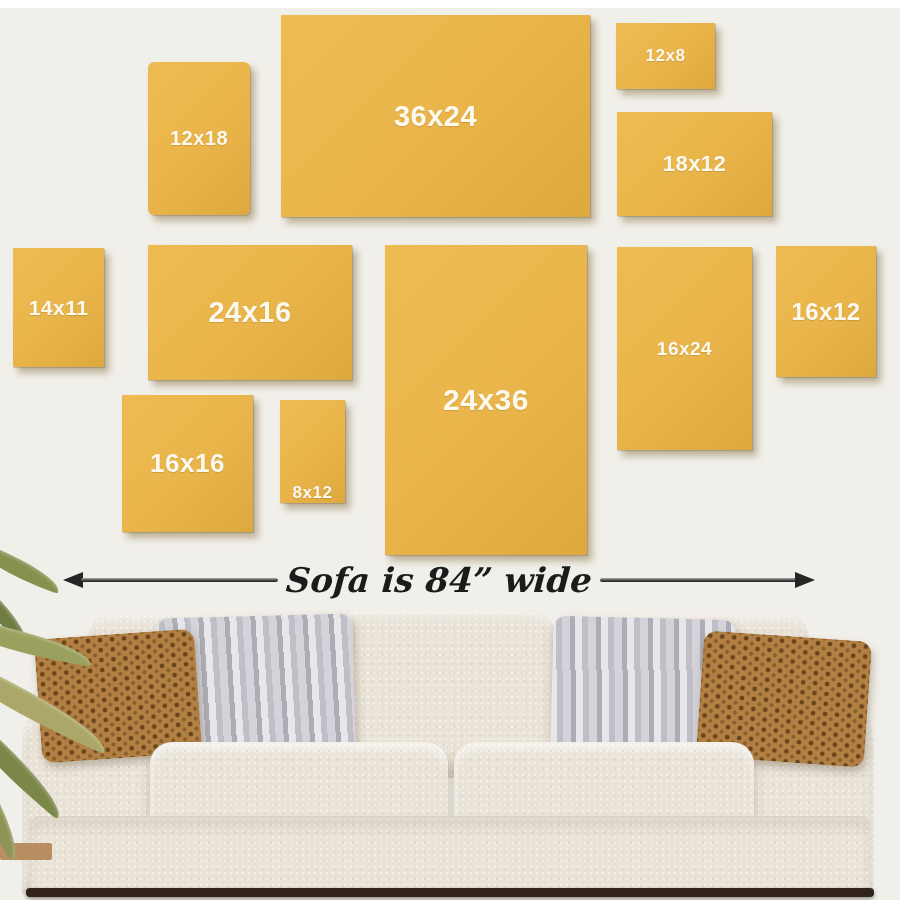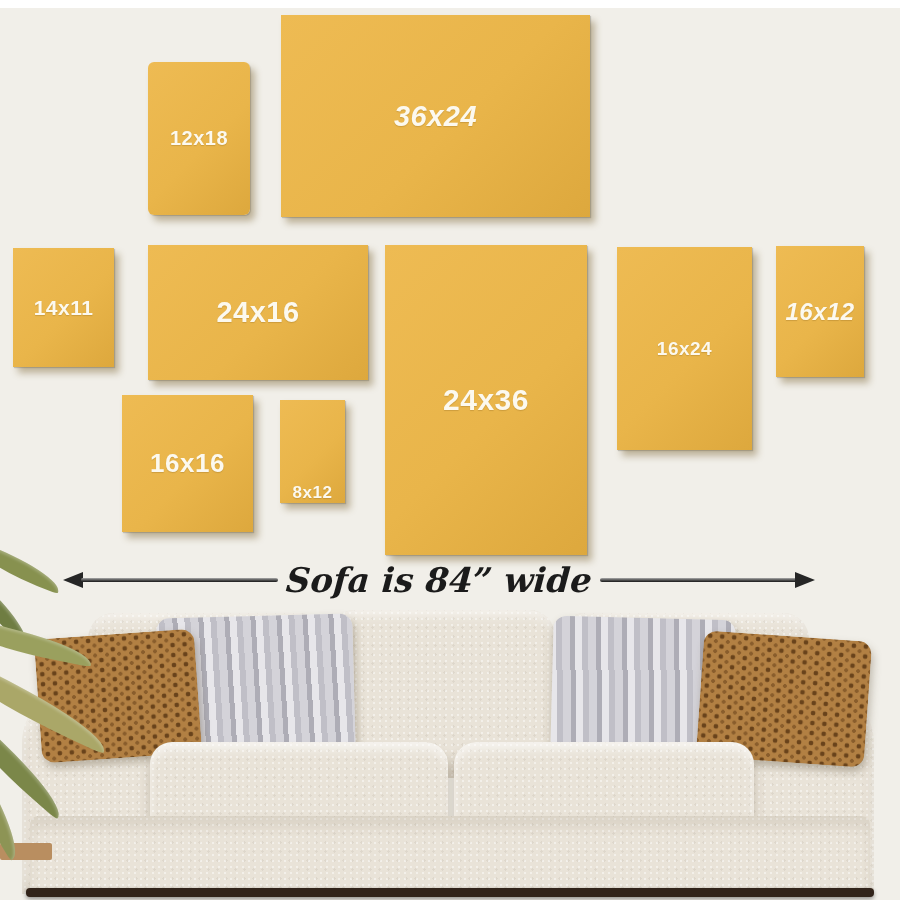--- a/index.html
+++ b/index.html
@@ -7,27 +7,27 @@
          font-family:"Liberation Sans",sans-serif;}
   .top-strip{position:absolute;left:0;top:0;width:900px;height:8px;background:#ffffff;}
 
   
   .cv{position:absolute;display:flex;align-items:center;justify-content:center;
       background:linear-gradient(135deg,#eebb53 0%,#e9b54a 55%,#ddа); 
       background:linear-gradient(135deg,#eebb53 0%,#e9b54a 55%,#dda83d 100%);
       box-shadow:5px 6px 7px rgba(110,85,30,.40),1px 1px 1px rgba(0,0,0,.18);}
   .cv-label{color:#fcf9ef;font-weight:bold;letter-spacing:.5px;text-shadow:0 1px 1px rgba(120,85,20,.25);}
   .c-12x18{left:148px;top:62px;width:102px;height:153px;font-size:20px;border-radius:6px;}
-  .c-36x24{left:281px;top:15px;width:309px;height:202px;font-size:29px;font-style:italic;}
+  .c-36x24{left:281px;top:15px;width:309px;height:202px;font-size:29px;}
   .c-12x8 {left:616px;top:23px;width:99px;height:66px;font-size:17px;}
   .c-18x12{left:617px;top:112px;width:155px;height:104px;font-size:22px;}
-  .c-14x11{left:13px;top:248px;width:101px;height:119px;font-size:21px;}
-  .c-24x16{left:148px;top:245px;width:220px;height:135px;font-size:29px;}
+  .c-14x11{left:13px;top:248px;width:91px;height:119px;font-size:21px;}
+  .c-24x16{left:148px;top:245px;width:204px;height:135px;font-size:29px;}
   .c-16x24{left:617px;top:247px;width:135px;height:203px;font-size:19px;}
-  .c-16x12{left:776px;top:246px;width:88px;height:131px;font-size:24px;font-style:italic;}
+  .c-16x12{left:776px;top:246px;width:100px;height:131px;font-size:24px;}
   .c-16x16{left:122px;top:395px;width:131px;height:137px;font-size:26px;align-items:center;}
   .c-8x12 {left:280px;top:400px;width:65px;height:103px;font-size:17px;align-items:flex-end;}
   .c-24x36{left:385px;top:245px;width:202px;height:310px;font-size:30px;justify-content:center;}
   .c-10x8 {left:617px;top:475px;width:67px;height:83px;font-size:15px;}
   .c-12x12{left:777px;top:402px;width:102px;height:103px;font-size:24px;}
 
   
   .dim{position:absolute;left:63px;top:556px;width:752px;height:48px;display:flex;align-items:center;z-index:2;}
   .dim .line{flex:1;height:4px;background:linear-gradient(180deg,#ababab 0%,#5d5d5d 45%,#181818 100%);border-radius:2px;}
   .head{width:0;height:0;border-top:8px solid transparent;border-bottom:8px solid transparent;}
@@ -85,20 +85,26 @@
 
 <div class="stage">
   <div class="top-strip"></div>
 
   <div class="cv c-12x18">
     <span class="cv-label">12x18</span>
   </div>
   <div class="cv c-36x24">
     <span class="cv-label">36x24</span>
   </div>
+  <div class="cv c-12x8">
+    <span class="cv-label">12x8</span>
+  </div>
+  <div class="cv c-18x12">
+    <span class="cv-label">18x12</span>
+  </div>
   <div class="cv c-14x11">
     <span class="cv-label">14x11</span>
   </div>
   <div class="cv c-24x16">
     <span class="cv-label">24x16</span>
   </div>
   <div class="cv c-16x24">
     <span class="cv-label">16x24</span>
   </div>
   <div class="cv c-16x12">

